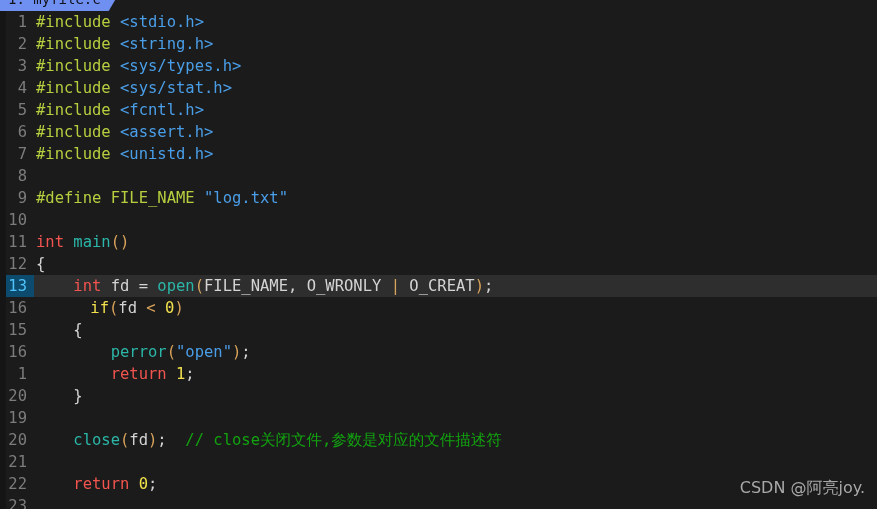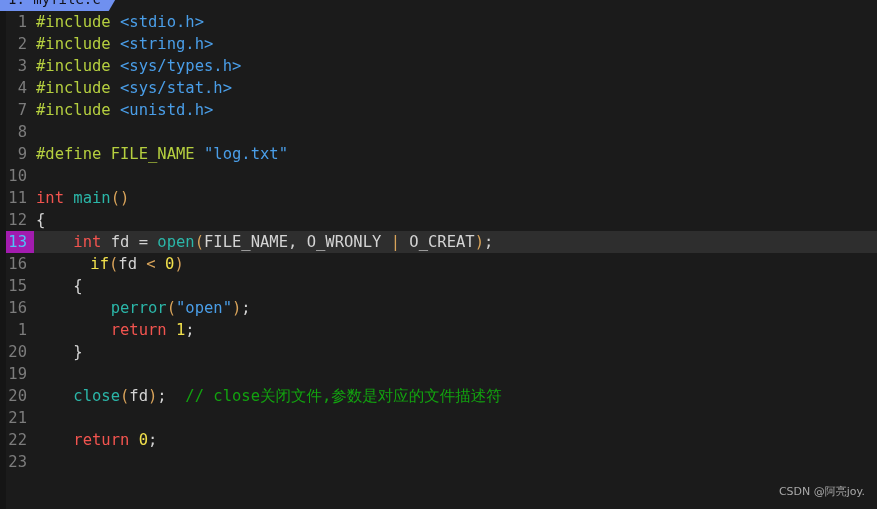--- a/index.html
+++ b/index.html
@@ -75,21 +75,21 @@
     line-height: 22px;
     white-space: pre;
     font-size: 15.5px;
     font-family: "DejaVu Sans Mono", "Liberation Mono", monospace;
   }
   .code-line.current {
     background: #2e2e2e;
   }
   .code-line.current .gutter-num {
     color: #4fc3f7;
-    background: #a21caf;
+    background: #0c4a6e;
   }
   .gutter-num {
     display: inline-block;
     width: 34px;
     padding-right: 7px;
     text-align: right;
     color: #7c7c7c;
     font-size: 15.5px;
     vertical-align: top;
   }
@@ -110,21 +110,21 @@
   .t-punct   { color: #d8a35a; }  
   .t-brace   { color: #d4d4d4; }
   .t-comment { color: #12a30f; }
 
   
   #watermark {
     position: absolute;
     right: 12px;
     bottom: 10px;
     color: #a8a8a8;
-    font-size: 11px;
+    font-size: 16px;
     font-family: "DejaVu Sans", "Liberation Sans", sans-serif;
     z-index: 6;
     pointer-events: none;
   }
 </style>
 </head>
 <body>
 
 <div id="editor-root">
 
@@ -132,20 +132,22 @@
     <div class="tab">1. myfile.c</div>
   </div>
 
   <div id="left-strip"></div>
 
   <div id="code-surface">
       <div class="code-line"><span class="gutter-num">1</span><span class="code-text"><span class="t-pp">#include</span><span class="t-plain"> </span><span class="t-str">&lt;stdio.h&gt;</span></span></div>
       <div class="code-line"><span class="gutter-num">2</span><span class="code-text"><span class="t-pp">#include</span><span class="t-plain"> </span><span class="t-str">&lt;string.h&gt;</span></span></div>
       <div class="code-line"><span class="gutter-num">3</span><span class="code-text"><span class="t-pp">#include</span><span class="t-plain"> </span><span class="t-str">&lt;sys/types.h&gt;</span></span></div>
       <div class="code-line"><span class="gutter-num">4</span><span class="code-text"><span class="t-pp">#include</span><span class="t-plain"> </span><span class="t-str">&lt;sys/stat.h&gt;</span></span></div>
+      <div class="code-line"><span class="gutter-num">5</span><span class="code-text"><span class="t-pp">#include</span><span class="t-plain"> </span><span class="t-str">&lt;fcntl.h&gt;</span></span></div>
+      <div class="code-line"><span class="gutter-num">6</span><span class="code-text"><span class="t-pp">#include</span><span class="t-plain"> </span><span class="t-str">&lt;assert.h&gt;</span></span></div>
       <div class="code-line"><span class="gutter-num">7</span><span class="code-text"><span class="t-pp">#include</span><span class="t-plain"> </span><span class="t-str">&lt;unistd.h&gt;</span></span></div>
       <div class="code-line"><span class="gutter-num">8</span><span class="code-text"></span></div>
       <div class="code-line"><span class="gutter-num">9</span><span class="code-text"><span class="t-pp">#define FILE_NAME</span><span class="t-plain"> </span><span class="t-str">"log.txt"</span></span></div>
       <div class="code-line"><span class="gutter-num">10</span><span class="code-text"></span></div>
       <div class="code-line"><span class="gutter-num">11</span><span class="code-text"><span class="t-kw">int</span><span class="t-plain"> </span><span class="t-fn">main</span><span class="t-punct">()</span></span></div>
       <div class="code-line"><span class="gutter-num">12</span><span class="code-text"><span class="t-brace">{</span></span></div>
       <div class="code-line current"><span class="gutter-num">13</span><span class="code-text"><span class="t-plain">    </span><span class="t-kw">int</span><span class="t-plain"> fd = </span><span class="t-fn">open</span><span class="t-punct">(</span><span class="t-plain">FILE_NAME, O_WRONLY </span><span class="t-punct">|</span><span class="t-plain"> O_CREAT</span><span class="t-punct">)</span><span class="t-plain">;</span></span></div>
       <div class="code-line"><span class="gutter-num">16</span><span class="code-text"><span class="t-plain">    </span><span class="t-ctrl">if</span><span class="t-punct">(</span><span class="t-plain">fd </span><span class="t-punct">&lt;</span><span class="t-plain"> </span><span class="t-num">0</span><span class="t-punct">)</span></span></div>
       <div class="code-line"><span class="gutter-num">15</span><span class="code-text"><span class="t-plain">    </span><span class="t-brace">{</span></span></div>
       <div class="code-line"><span class="gutter-num">16</span><span class="code-text"><span class="t-plain">        </span><span class="t-fn">perror</span><span class="t-punct">(</span><span class="t-str">"open"</span><span class="t-punct">)</span><span class="t-plain">;</span></span></div>

